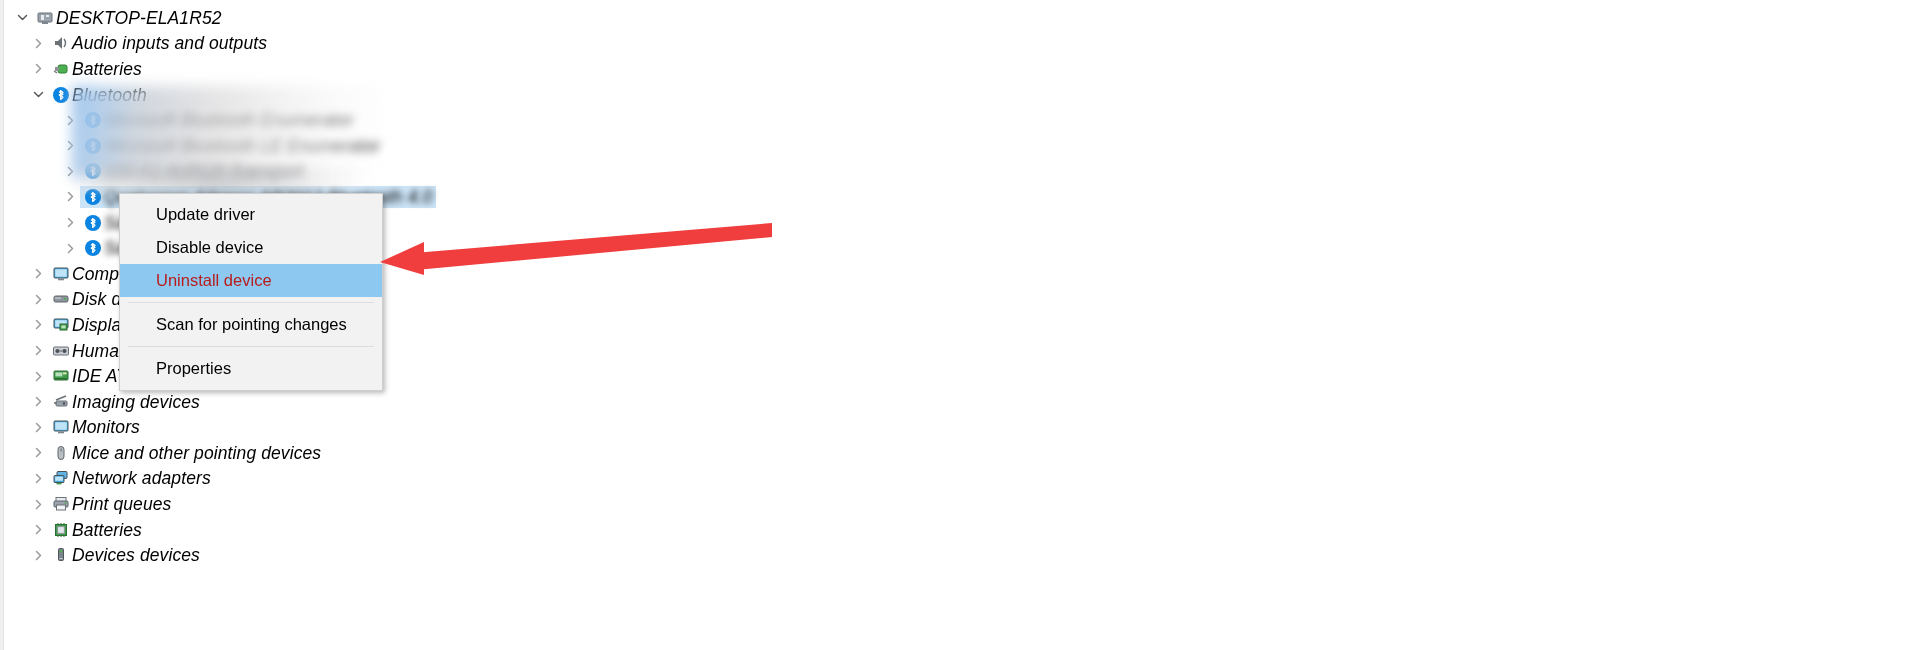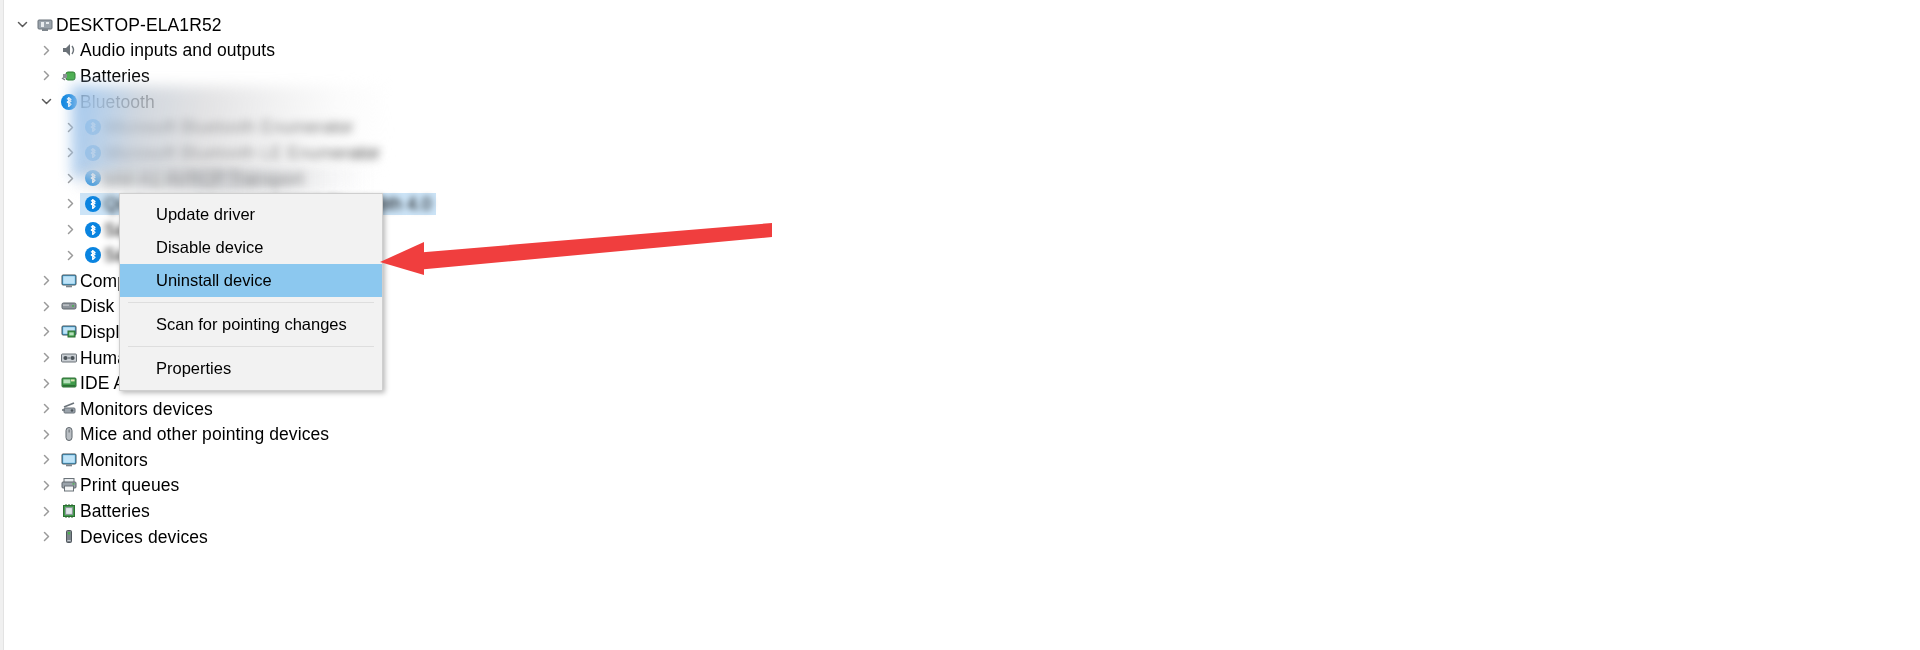--- a/index.html
+++ b/index.html
@@ -28,22 +28,23 @@
     left: 0; top: 0;
     width: 3px; height: 650px;
     background: #f0f0f0;
     border-right: 1px solid #e3e3e3;
   }
 
   
   .tree {
     position: absolute;
     left: 0;
-    top: 12px;
+    top: 5px;
     width: 1000px;
+    font-style: italic;
   }
   .tree-row {
     position: relative;
     height: 25.6px;
     display: flex;
     align-items: center;
     font-size: 17.5px;
     color: #000000;
     white-space: nowrap;
   }
@@ -78,21 +79,21 @@
     height: 22px;
     padding: 0 4px 0 2px;
   }
   .row-label {
     line-height: 22px;
     letter-spacing: 0.1px;
   }
 
   
   .lvl0 { padding-left: 12px; }
-  .lvl1 { padding-left: 36px; }
+  .lvl1 { padding-left: 28px; }
   .lvl2 { padding-left: 60px; }
 
   
   .redaction {
     position: absolute;
     left: 72px;
     top: 86px;
     width: 312px;
     height: 92px;
     background:
@@ -145,21 +146,21 @@
     height: 33px;
     display: flex;
     align-items: center;
     padding-left: 36px;
     font-size: 16.5px;
     color: #000000;
     white-space: nowrap;
   }
   .menu-item.highlighted {
     background: #8cc8ef;
-    color: #000000;
+    color: #b91c1c;
   }
   .menu-item.bold {
     font-weight: normal;
   }
   .menu-separator {
     height: 1px;
     background: #dedede;
     margin: 5px 8px 5px 8px;
   }
 
@@ -448,54 +449,72 @@
         </span>
         <span class="row-label-wrap">
           <span class="node-icon">
             <svg width="18" height="18" viewBox="0 0 18 18">
               <rect x="4" y="8" width="11" height="5" rx="1" fill="#9aa3ab" stroke="#6b737a"></rect>
               <circle cx="12" cy="10.5" r="1.3" fill="#4a5258"></circle>
               <path d="M2 10 L5 10" stroke="#6b737a" stroke-width="1.6"></path>
               <path d="M4 7 L14 3" stroke="#6b737a" stroke-width="1.6"></path>
             </svg>
           </span>
-          <span class="row-label">Monitors devices</span>
-        </span>
-      </div>
-      <div class="tree-row lvl1">
-        <span class="chevron">
-          <svg width="11" height="11" viewBox="0 0 11 11">
-            <path d="M3.5 1.5 L7.5 5.5 L3.5 9.5" stroke="#9a9a9a" stroke-width="1.5" fill="none" stroke-linecap="round" stroke-linejoin="round"></path>
-          </svg>
-        </span>
-        <span class="row-label-wrap">
-          <span class="node-icon">
-            <svg width="18" height="18" viewBox="0 0 18 18">
-              <rect x="6" y="2.5" width="6" height="13" rx="3" fill="#b9bec3" stroke="#5f666c"></rect>
-              <rect x="8.6" y="4.5" width="1" height="3" fill="#5f666c"></rect>
-            </svg>
-          </span>
-          <span class="row-label">Mice and other pointing devices</span>
+          <span class="row-label">Imaging devices</span>
         </span>
       </div>
       <div class="tree-row lvl1">
         <span class="chevron">
           <svg width="11" height="11" viewBox="0 0 11 11">
             <path d="M3.5 1.5 L7.5 5.5 L3.5 9.5" stroke="#9a9a9a" stroke-width="1.5" fill="none" stroke-linecap="round" stroke-linejoin="round"></path>
           </svg>
         </span>
         <span class="row-label-wrap">
           <span class="node-icon">
             <svg width="18" height="18" viewBox="0 0 18 18">
               <rect x="2" y="3" width="14" height="10" rx="1" fill="#3da9e0" stroke="#4a5258"></rect>
               <rect x="3.2" y="4.2" width="11.6" height="7.6" fill="#bfe3f7"></rect>
               <rect x="6" y="13.5" width="6" height="1.8" fill="#7d858c"></rect>
             </svg>
           </span>
           <span class="row-label">Monitors</span>
+        </span>
+      </div>
+      <div class="tree-row lvl1">
+        <span class="chevron">
+          <svg width="11" height="11" viewBox="0 0 11 11">
+            <path d="M3.5 1.5 L7.5 5.5 L3.5 9.5" stroke="#9a9a9a" stroke-width="1.5" fill="none" stroke-linecap="round" stroke-linejoin="round"></path>
+          </svg>
+        </span>
+        <span class="row-label-wrap">
+          <span class="node-icon">
+            <svg width="18" height="18" viewBox="0 0 18 18">
+              <rect x="6" y="2.5" width="6" height="13" rx="3" fill="#b9bec3" stroke="#5f666c"></rect>
+              <rect x="8.6" y="4.5" width="1" height="3" fill="#5f666c"></rect>
+            </svg>
+          </span>
+          <span class="row-label">Mice and other pointing devices</span>
+        </span>
+      </div>
+      <div class="tree-row lvl1">
+        <span class="chevron">
+          <svg width="11" height="11" viewBox="0 0 11 11">
+            <path d="M3.5 1.5 L7.5 5.5 L3.5 9.5" stroke="#9a9a9a" stroke-width="1.5" fill="none" stroke-linecap="round" stroke-linejoin="round"></path>
+          </svg>
+        </span>
+        <span class="row-label-wrap">
+          <span class="node-icon">
+            <svg width="18" height="18" viewBox="0 0 18 18">
+              <rect x="5" y="2.5" width="10" height="7" rx="1" fill="#5fb4e5" stroke="#4a5258"></rect>
+              <rect x="2" y="6.5" width="10" height="7" rx="1" fill="#3da9e0" stroke="#4a5258"></rect>
+              <rect x="3.1" y="7.6" width="7.8" height="4.2" fill="#bfe3f7"></rect>
+              <rect x="4.5" y="14" width="5" height="1.4" fill="#3f9b4a"></rect>
+            </svg>
+          </span>
+          <span class="row-label">Network adapters</span>
         </span>
       </div>
       <div class="tree-row lvl1">
         <span class="chevron">
           <svg width="11" height="11" viewBox="0 0 11 11">
             <path d="M3.5 1.5 L7.5 5.5 L3.5 9.5" stroke="#9a9a9a" stroke-width="1.5" fill="none" stroke-linecap="round" stroke-linejoin="round"></path>
           </svg>
         </span>
         <span class="row-label-wrap">
           <span class="node-icon">

